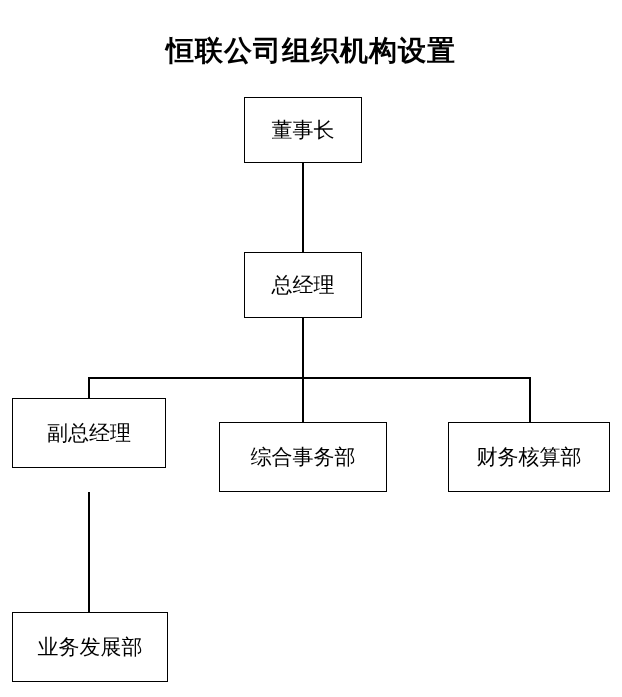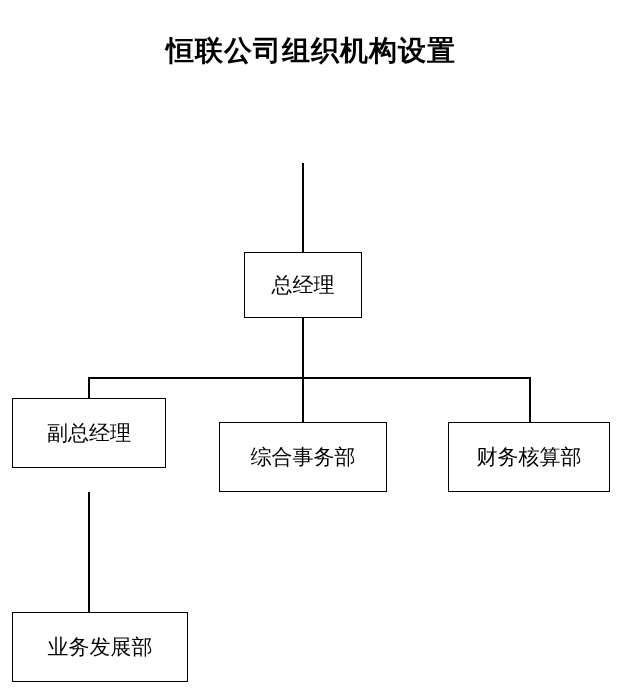--- a/index.html
+++ b/index.html
@@ -64,34 +64,37 @@
   <div class="connector v-line" style="left:302px; top:318px; height:60px;"></div>
 
   <div class="connector h-line" style="left:88px; top:377px; width:442px;"></div>
 
   <div class="connector v-line" style="left:88px; top:377px; height:45px;"></div>
   <div class="connector v-line" style="left:302px; top:377px; height:45px;"></div>
   <div class="connector v-line" style="left:529px; top:377px; height:45px;"></div>
 
   <div class="connector v-line" style="left:88px; top:492px; height:120px;"></div>
 
+  <div class="node" style="left:244px; top:97px; width:118px; height:66px;">
+    <span>董事长</span>
+  </div>
 
   <div class="node" style="left:244px; top:252px; width:118px; height:66px;">
     <span>总经理</span>
   </div>
 
   <div class="node" style="left:12px; top:398px; width:154px; height:70px;">
     <span>副总经理</span>
   </div>
 
   <div class="node" style="left:448px; top:422px; width:162px; height:70px;">
     <span>财务核算部</span>
   </div>
 
   <div class="node" style="left:219px; top:422px; width:168px; height:70px;">
     <span>综合事务部</span>
   </div>
 
-  <div class="node" style="left:12px; top:612px; width:176px; height:70px;">
+  <div class="node" style="left:12px; top:612px; width:156px; height:70px;">
     <span>业务发展部</span>
   </div>
 
 </div>
 
 </body></html>

